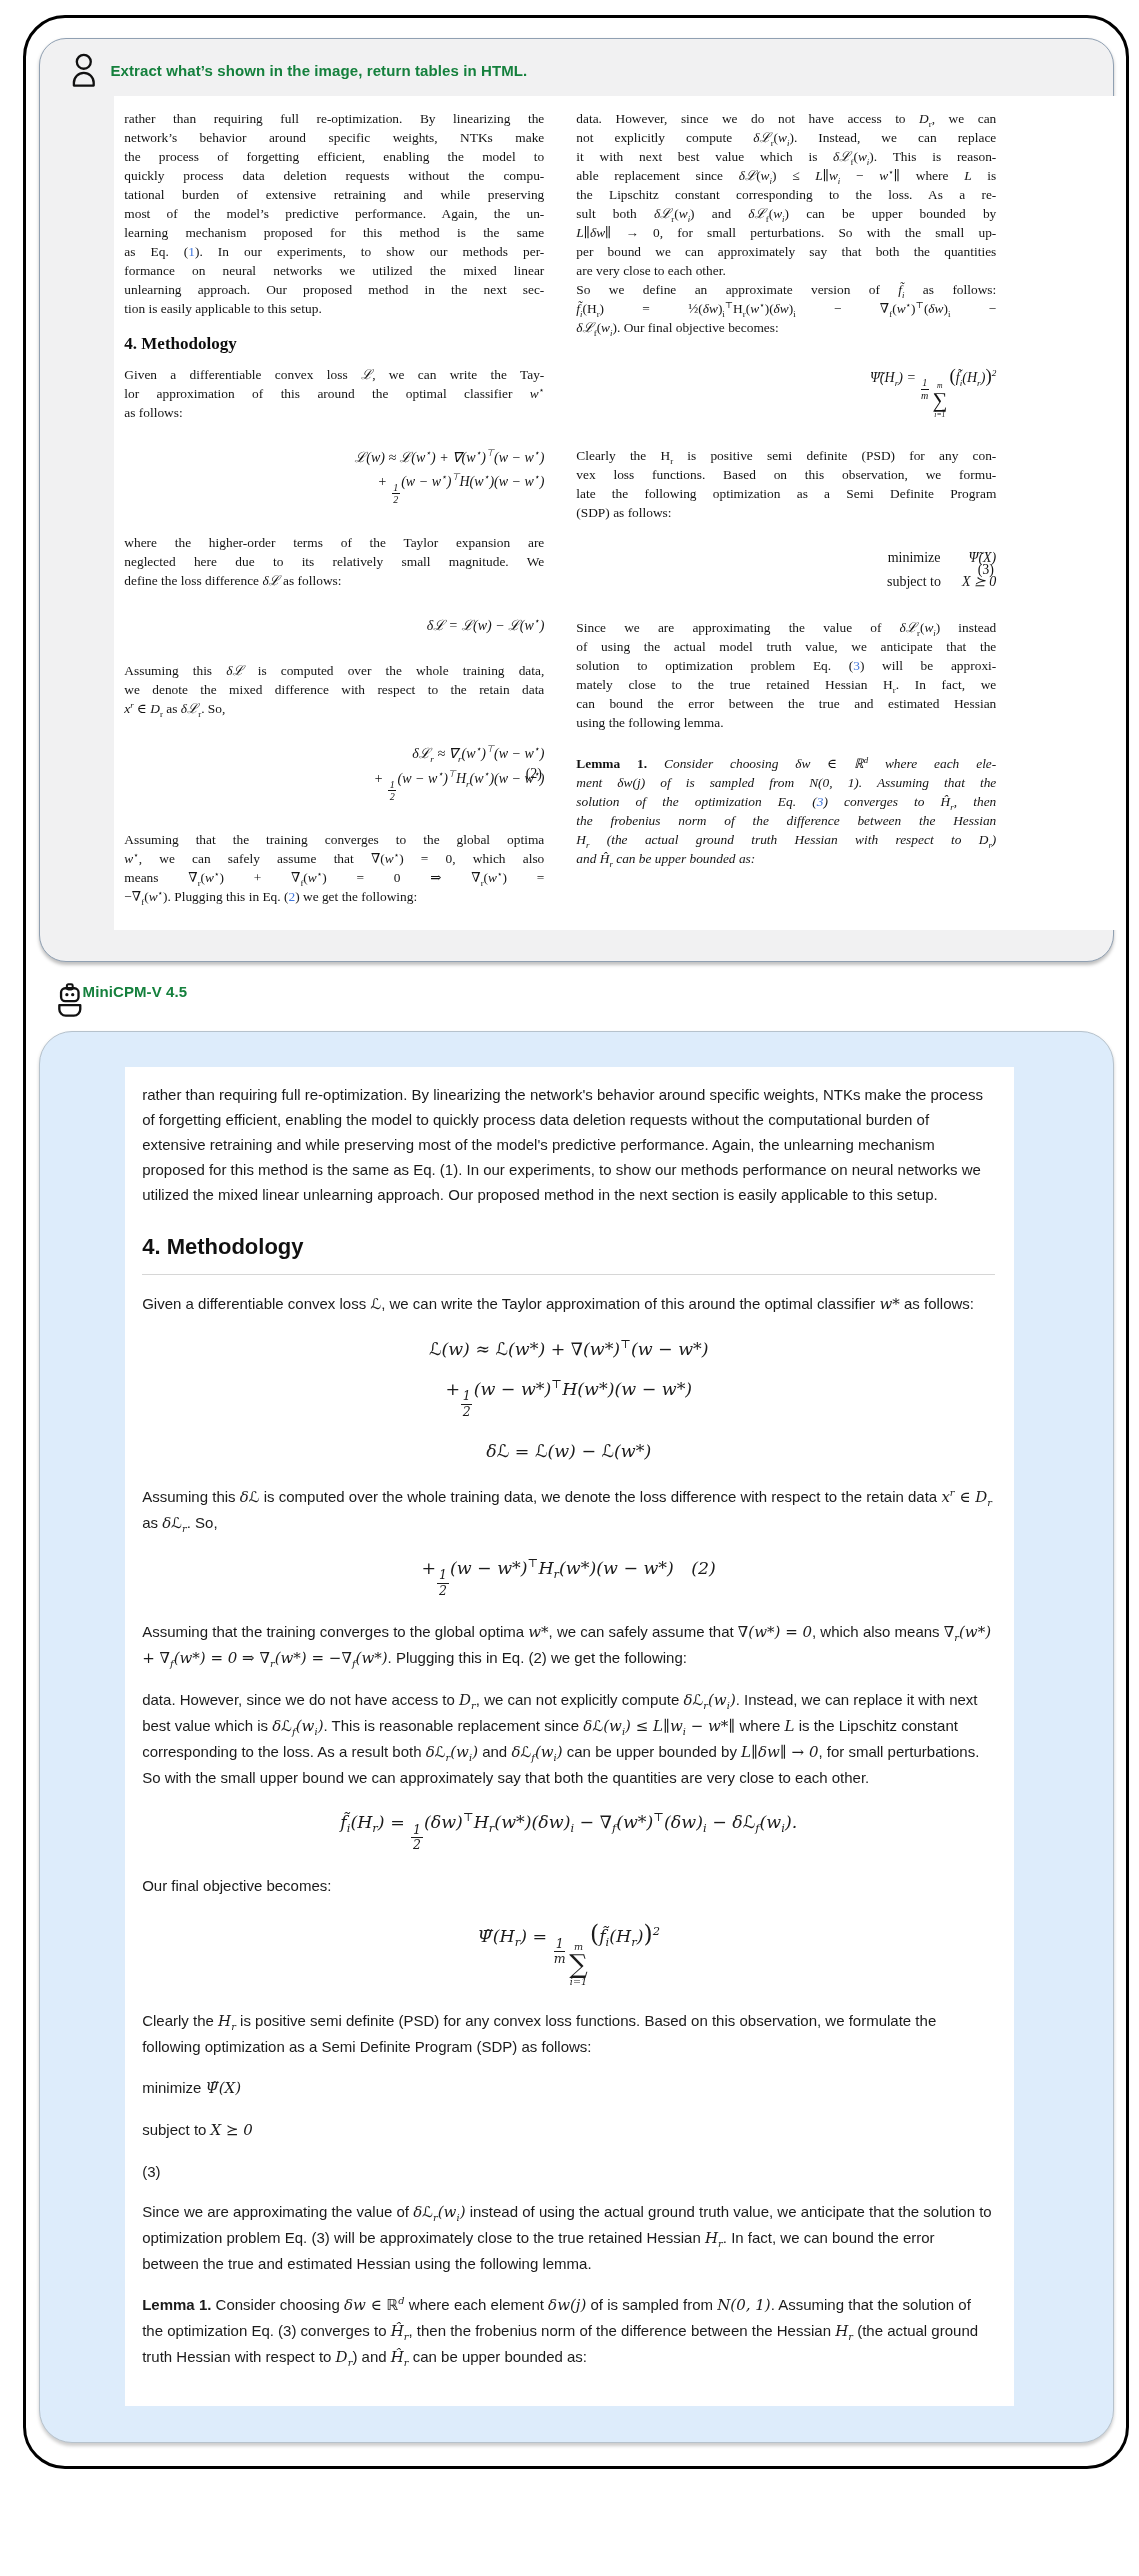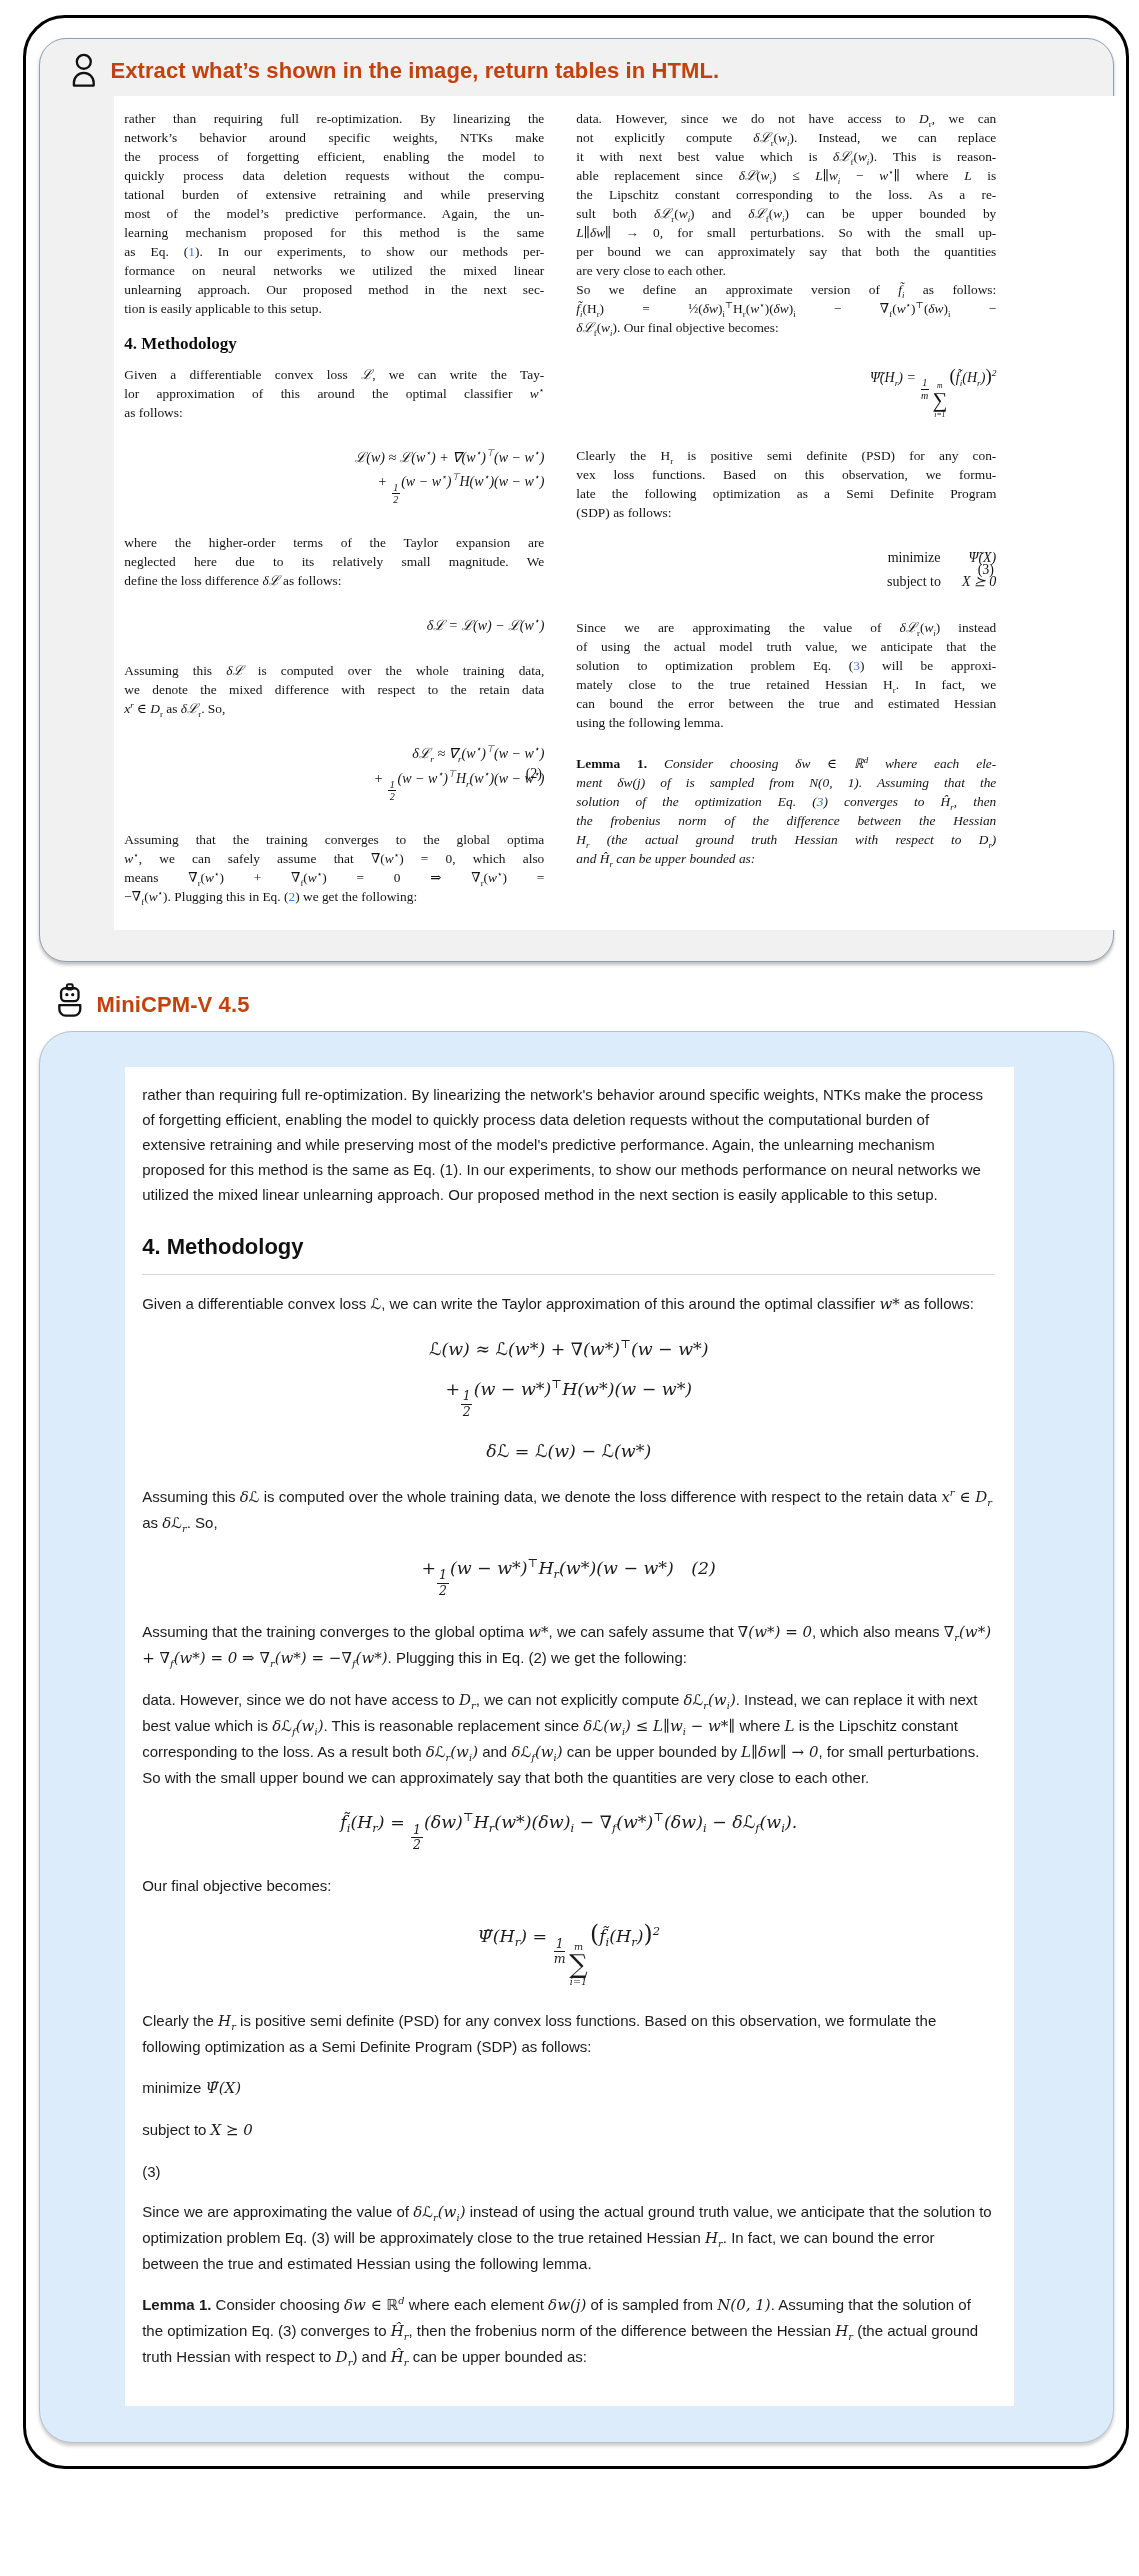--- a/index.html
+++ b/index.html
@@ -6,21 +6,21 @@
   body{width:1139px;font-family:"Liberation Sans",sans-serif;color:#191919;}
 
   
   .window{margin:15px 10.5px 16.3px 23px;border:3.5px solid #000;border-radius:42px;background:#fff;
           padding:20px 0 23px 0;overflow:hidden;}
 
   
   .usercard{margin:0 11.6px 0 12.8px;background:#f1f1f2;border:1.2px solid #90a0b2;border-radius:27px;
             padding:14px 0 31px 0;box-shadow:0 2.3px 3.5px rgba(0,0,0,.25);}
   .turnhead{display:flex;align-items:center;gap:14px;padding-left:31px;margin-bottom:3.5px;}
-  .turntitle{font-size:22px;font-weight:bold;color:#c2410c;letter-spacing:0.1px;}
+  .turntitle{font-size:15px;font-weight:bold;color:#15803d;letter-spacing:0.1px;}
 
   
   .paper{background:#fff;width:1034px;margin:8.1px 0 0 74px;padding:12.8px 0 24.4px 0;display:flex;}
   .pcol{font-family:"Liberation Serif","DejaVu Serif",serif;font-size:13.4px;line-height:19px;color:#131313;width:420px;}
   .pcol.left{margin-left:10.5px;}
   .pcol.right{margin-left:32px;width:420px;}
   .ppar{text-align:justify;margin:0;}
   .pline{text-align:justify;text-align-last:justify;}
   .ppar .pline:last-child{text-align-last:left;}
   .ppar.gap{margin-top:22px;}
@@ -38,21 +38,21 @@
   .fr{display:inline-flex;flex-direction:column;align-items:center;vertical-align:-0.45em;
       font-size:.72em;line-height:1.15;margin:0 1.2px;}
   .fr span:first-child{border-bottom:0.9px solid currentColor;padding:0 1.7px;}
   .sm{display:inline-flex;flex-direction:column;align-items:center;vertical-align:-0.75em;
       font-size:.55em;line-height:1.05;margin:0 2.3px;}
   .sm .sg{font-size:2.7em;font-style:normal;line-height:1;}
   .big{font-size:1.35em;font-style:normal;}
   .m{font-family:"DejaVu Serif","DejaVu Sans",serif;font-style:italic;}
 
   
-  .assthead{display:flex;align-items:flex-end;gap:14px;margin:21px 0 12.8px 31px;}
+  .assthead{display:flex;align-items:flex-start;margin:21px 0 12.8px 31px;}
   .bubble{margin:0 11.6px 0 12.8px;background:#ddecfb;border:1.2px solid #b6c2cc;border-radius:33px;
           padding:35px 99px 36px 85px;box-shadow:0 2.3px 3.5px rgba(0,0,0,.2);}
   .content{background:#fff;padding:15px 18.6px 20px 17.4px;font-size:15px;line-height:25px;color:#1b1b1b;}
   .rp{margin:15.7px 0;}
   .content .rp:first-child{margin-top:0;}
   .rh2{font-size:22px;font-weight:bold;margin:27px 0 0 0;color:#111;}
   .rhr{height:1.2px;background:#d6d6d6;margin:15px 0 7px 0;}
   .req{text-align:center;font-family:"DejaVu Serif","DejaVu Sans",serif;font-style:italic;
        font-size:17.4px;line-height:1.3;margin:21px 0;}
   .req .rrow{margin:17.4px 0;}

